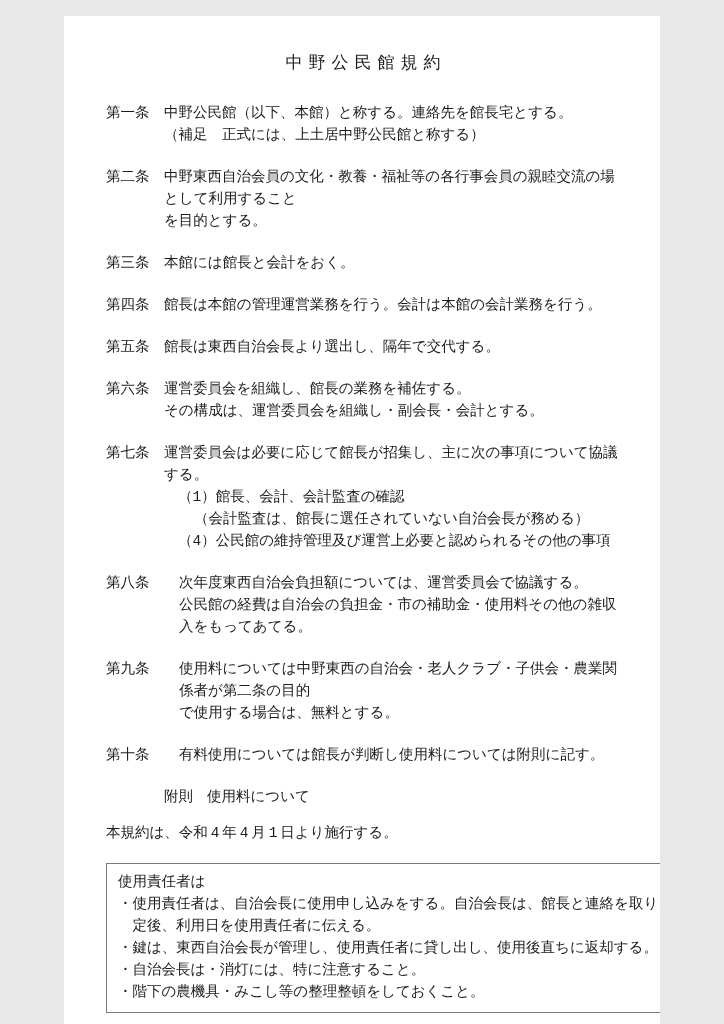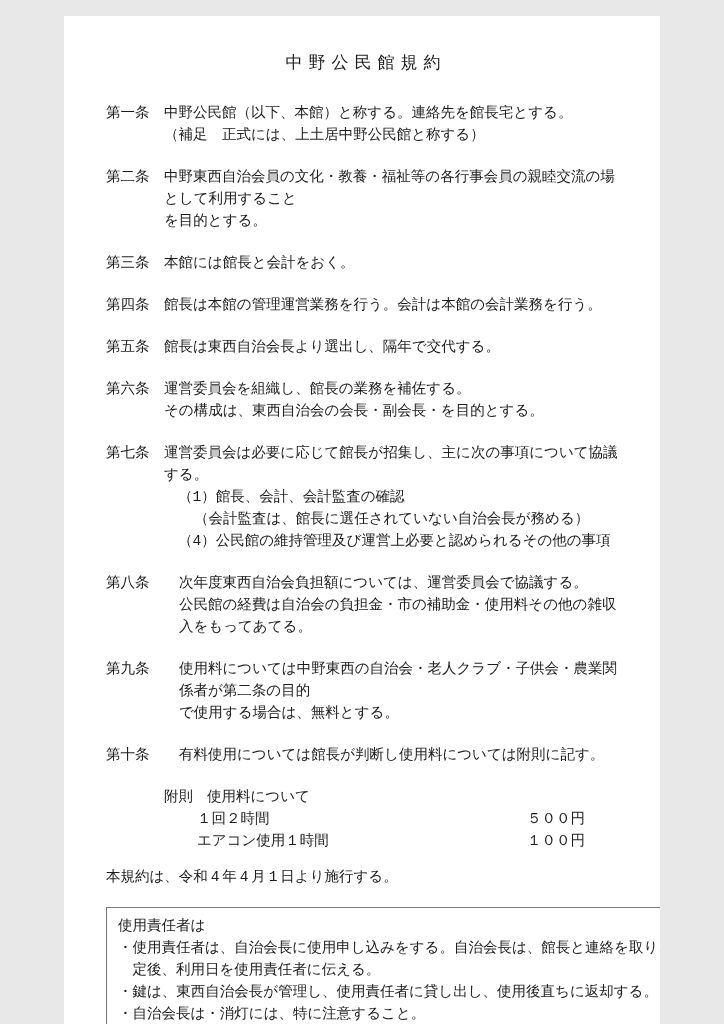--- a/index.html
+++ b/index.html
@@ -83,21 +83,21 @@
       <div class="article">
         <span class="label">第五条</span>
         <div class="content">
           <div class="aline ind0">館長は東西自治会長より選出し、隔年で交代する。</div>
         </div>
       </div>
       <div class="article">
         <span class="label">第六条</span>
         <div class="content">
           <div class="aline ind0">運営委員会を組織し、館長の業務を補佐する。</div>
-          <div class="aline ind0">その構成は、東西自治会の会長・副会長・を目的とする。</div>
+          <div class="aline ind0">その構成は、運営委員会を組織し・副会長・会計とする。</div>
         </div>
       </div>
       <div class="article">
         <span class="label">第七条</span>
         <div class="content">
           <div class="aline ind0">運営委員会は必要に応じて館長が招集し、主に次の事項について協議する。</div>
           <div class="aline ind1">（1）館長、会計、会計監査の確認</div>
           <div class="aline ind2">（会計監査は、館長に選任されていない自治会長が務める）</div>
           <div class="aline ind1">（4）公民館の維持管理及び運営上必要と認められるその他の事項</div>
         </div>
@@ -122,30 +122,20 @@
           <div class="aline ind0">有料使用については館長が判断し使用料については附則に記す。</div>
         </div>
       </div>
     </div>
 
   <div class="appendix">
     <div class="appendix-head">
       <span>附則</span>
       <span class="appendix-title">使用料について</span>
     </div>
-    <div id="appendix-rows">
-        <div class="appendix-row">
-          <span class="item">１回２時間</span>
-          <span class="price">５００円</span>
-        </div>
-        <div class="appendix-row">
-          <span class="item">エアコン使用１時間</span>
-          <span class="price">１００円</span>
-        </div>
-      </div>
   </div>
 
   <p class="effective">本規約は、令和 4 年 4 月 1 日より施行する。</p>
 
   <div class="notice-box">
     <div>使用責任者は</div>
     <div id="notes">
         <div class="note-item">・使用責任者は、自治会長に使用申し込みをする。自治会長は、館長と連絡を取り、利用日決定後、利用日を使用責任者に伝える。</div>
         <div class="note-item">・鍵は、東西自治会長が管理し、使用責任者に貸し出し、使用後直ちに返却する。</div>
         <div class="note-item">・自治会長は・消灯には、特に注意すること。</div>

